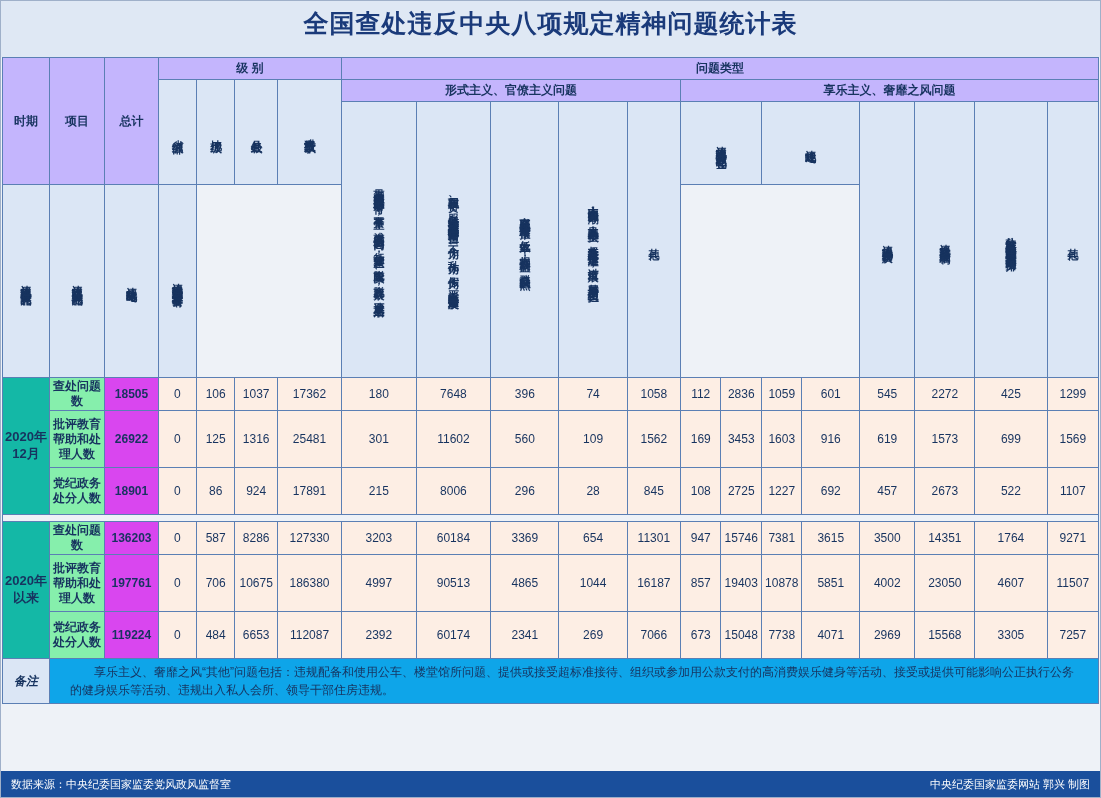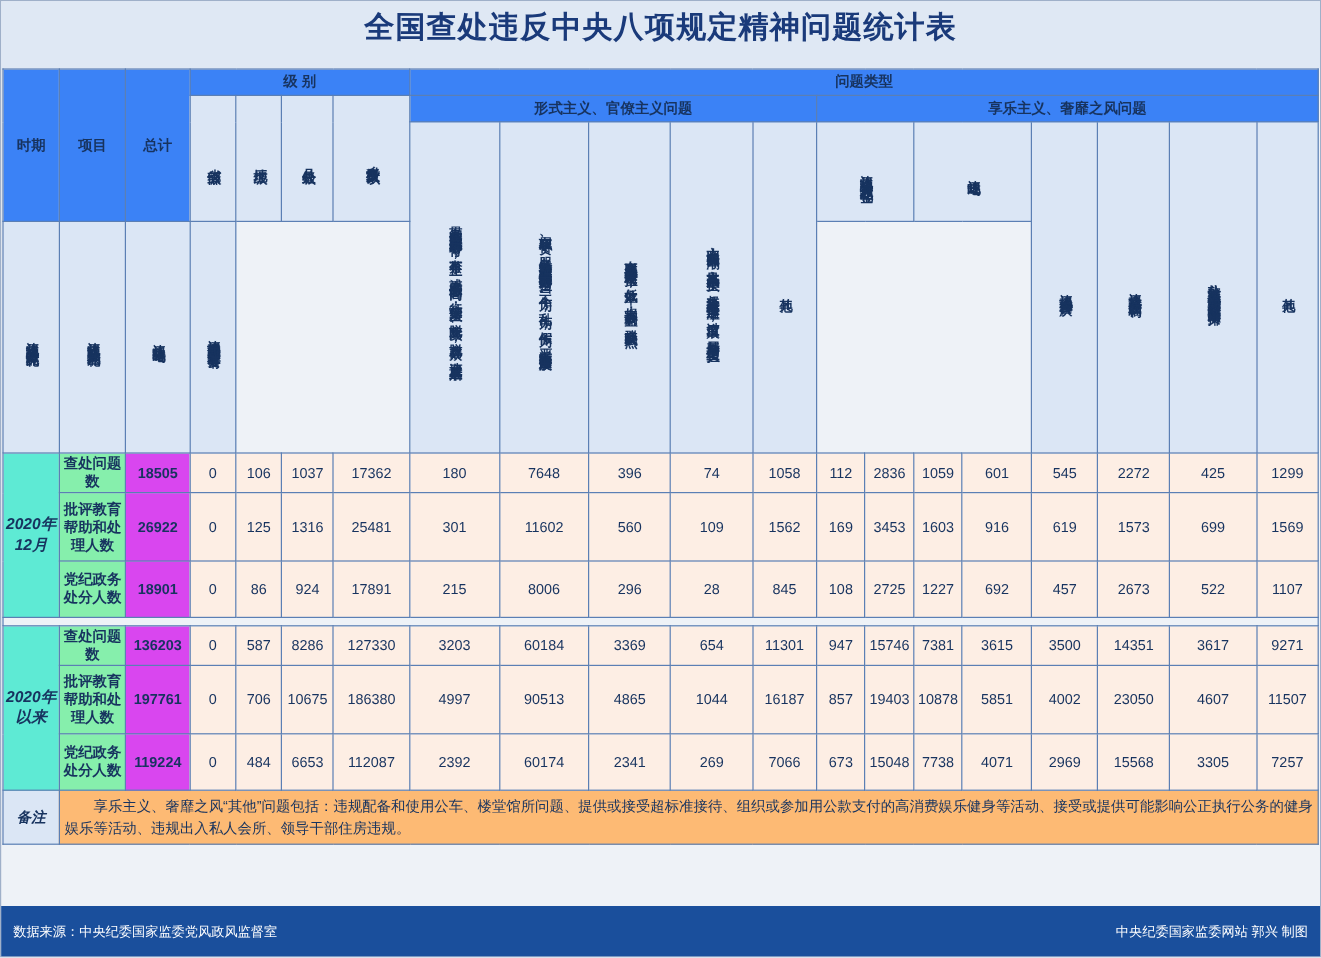--- a/index.html
+++ b/index.html
@@ -30,21 +30,21 @@
   td,th{
     border:1px solid #5b7fb4;
     font-size:11px;
     color:#17335f;
     text-align:center;
     vertical-align:middle;
     padding:1px;
     background:#ffffff;
   }
   .hd{
-    background:#3b82f6;
+    background:#c4b5fd;
     font-weight:bold;
     font-size:12px;
   }
   .hd2{
     background:#dbe6f5;
     font-weight:bold;
     font-size:12px;
   }
   .vtext{
     writing-mode:vertical-rl;
@@ -61,25 +61,24 @@
     display:flex;align-items:center;justify-content:center;height:100%;
   }
   .vtext.small{font-size:11px;}
   .rowlabel{
     background:#86efac;
     font-weight:bold;
     font-size:12px;
     line-height:1.25;
   }
   .period{
-    background:#5eead4;
+    background:#14b8a6;
     font-weight:bold;
     font-size:13px;
     line-height:1.3;
-    font-style:italic;
   }
   .num{
     background:#fdeee4;
     font-size:12px;
   }
   .total{
     background:#d946ef;
     font-size:12px;
     font-weight:bold;
   }
@@ -88,30 +87,30 @@
     border-right:1px solid #5b7fb4;
     border-top:1px solid #5b7fb4;
     border-bottom:1px solid #5b7fb4;
     background:#eef2f7;
     height:6px;padding:0;
   }
   .note-label{
     background:#dbe6f5;font-weight:bold;font-size:12px;font-style:italic;
   }
   .note-text{
-    background:#fdba74;
+    background:#0ea5e9;
     text-align:left;
     font-size:12px;
     line-height:1.5;
-    padding:4px 4px;
+    padding:4px 20px;
     text-indent:24px;
     color:#17335f;
   }
   .footer{
-    height:42px;
+    height:26px;
     background:#1a4f9c;
     color:#ffffff;
     font-size:11px;
     display:flex;align-items:center;justify-content:space-between;
     padding:0 10px;
     box-sizing:border-box;
     position:absolute;
     left:0;right:0;bottom:0;
   }
   .grp-head{height:22px;}
@@ -345,21 +344,21 @@
       <td class="num">60184</td>
       <td class="num">3369</td>
       <td class="num">654</td>
       <td class="num">11301</td>
       <td class="num">947</td>
       <td class="num">15746</td>
       <td class="num">7381</td>
       <td class="num">3615</td>
       <td class="num">3500</td>
       <td class="num">14351</td>
-      <td class="num">3617</td>
+      <td class="num">1764</td>
       <td class="num">9271</td>
     </tr>
     <tr>
       <td class="rowlabel" style="height:54px">批评教育帮助和处理人数</td>
       <td class="total">197761</td>
       <td class="num">0</td>
       <td class="num">706</td>
       <td class="num">10675</td>
       <td class="num">186380</td>
       <td class="num">4997</td>

